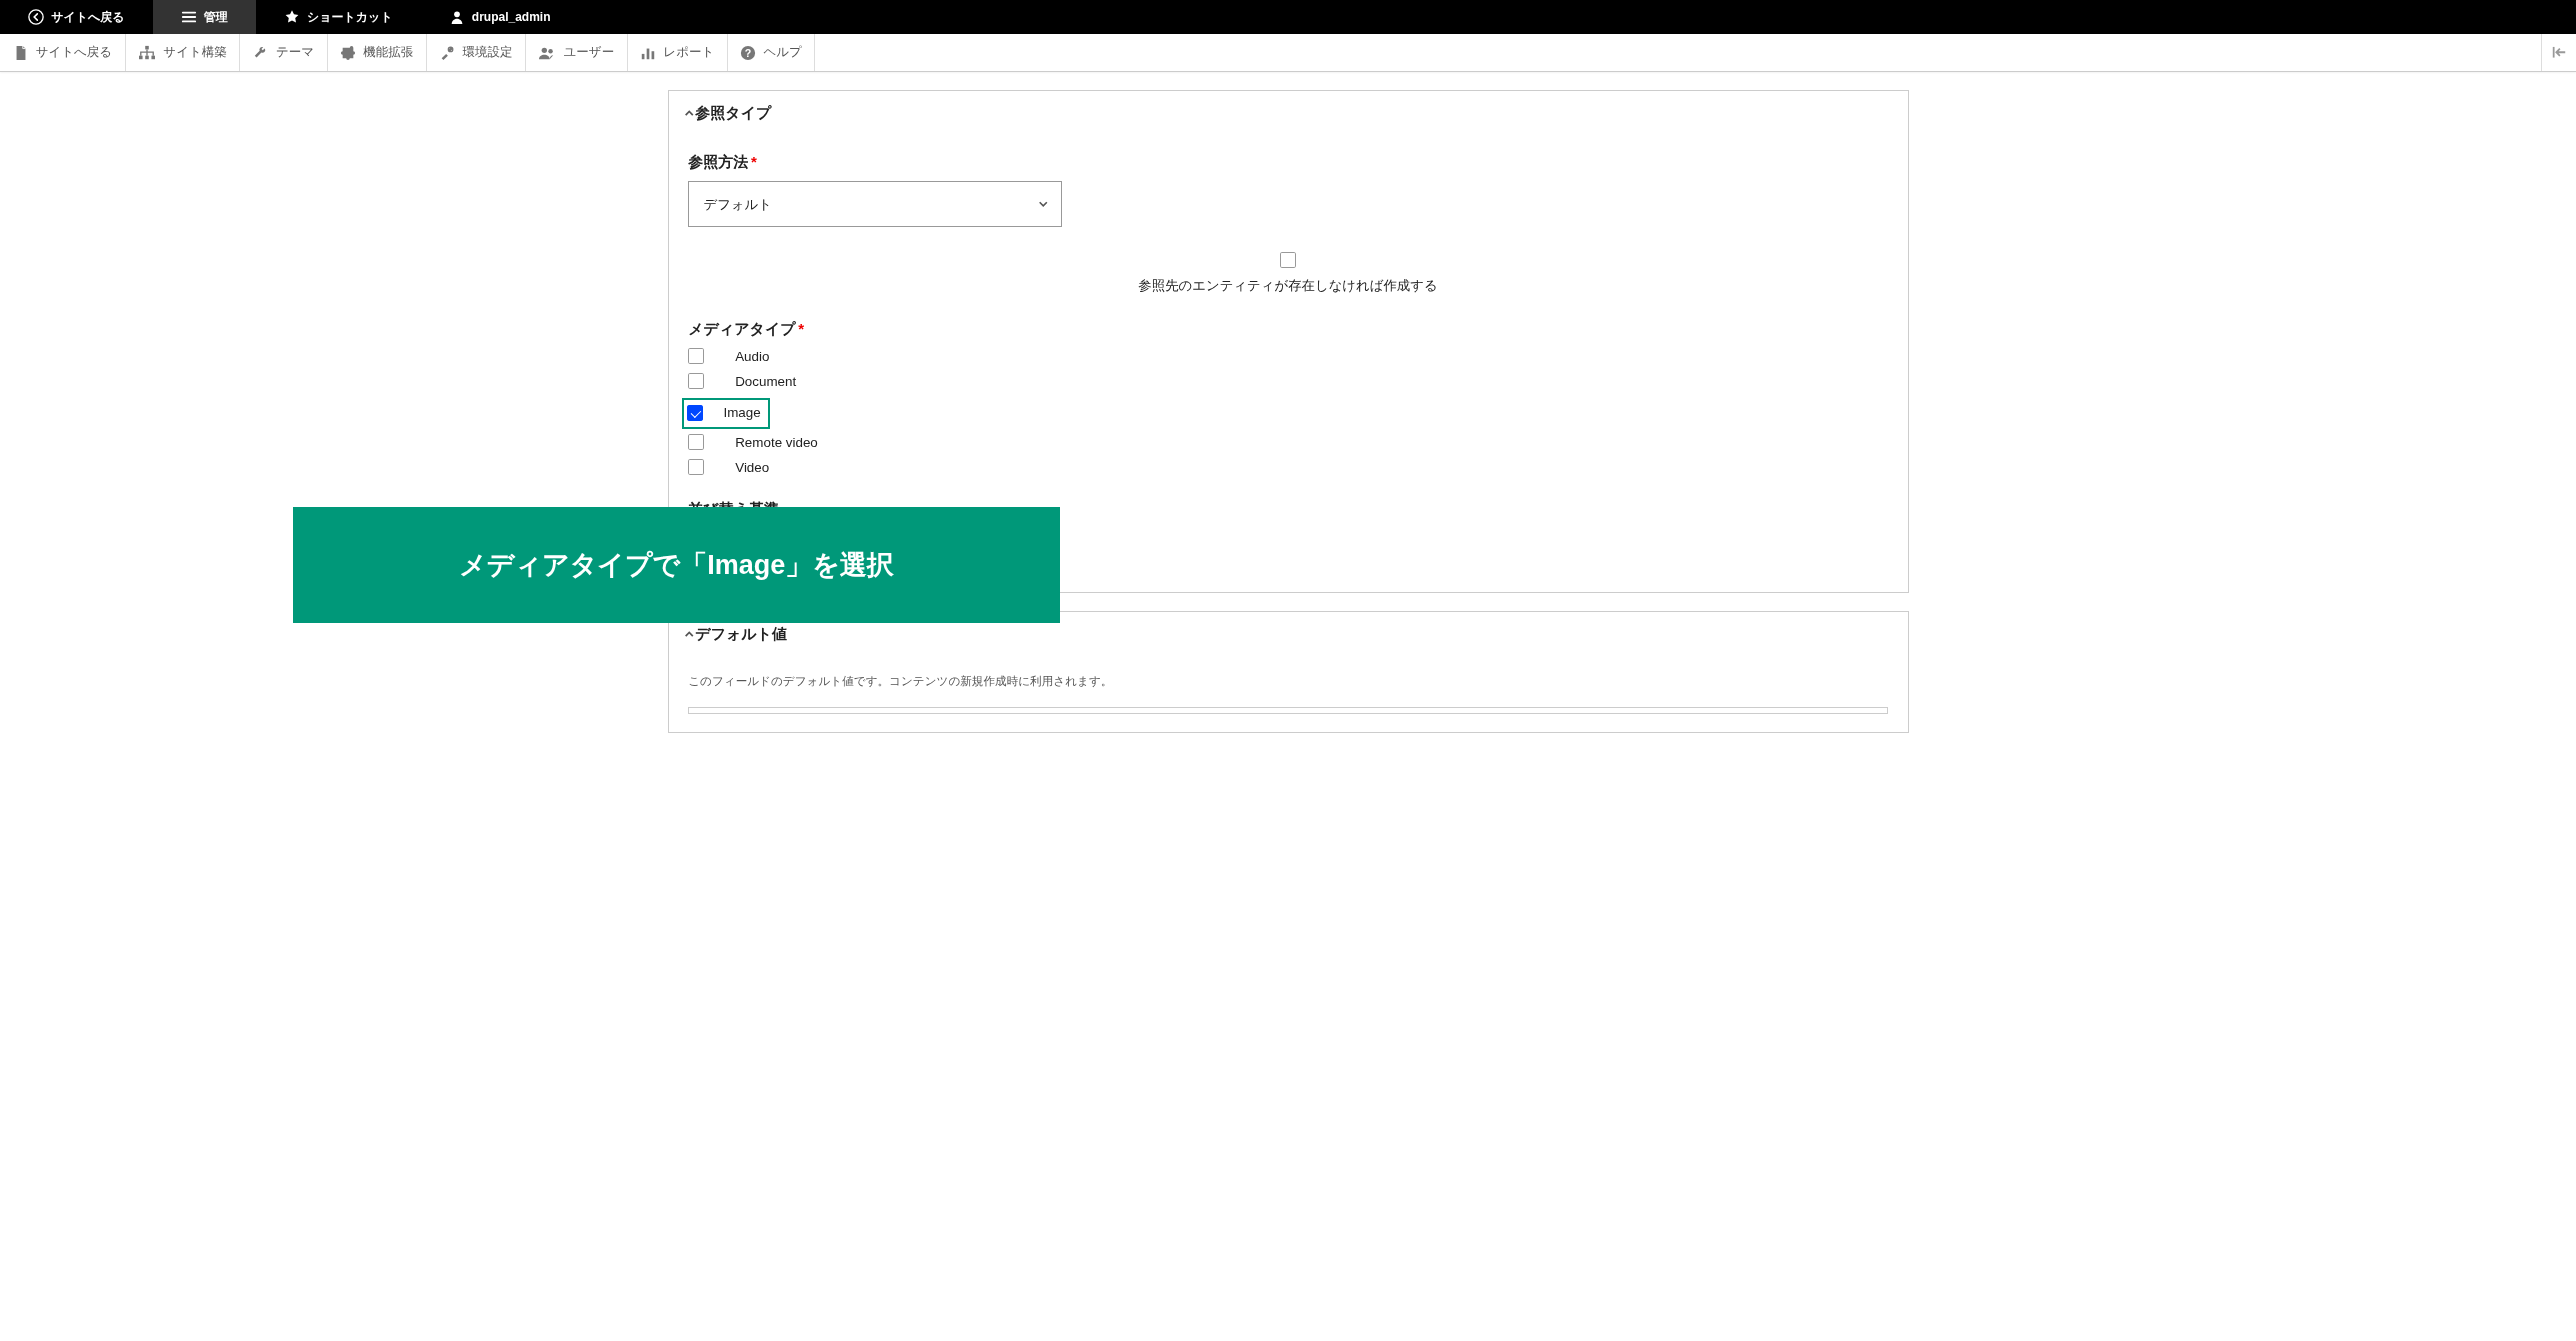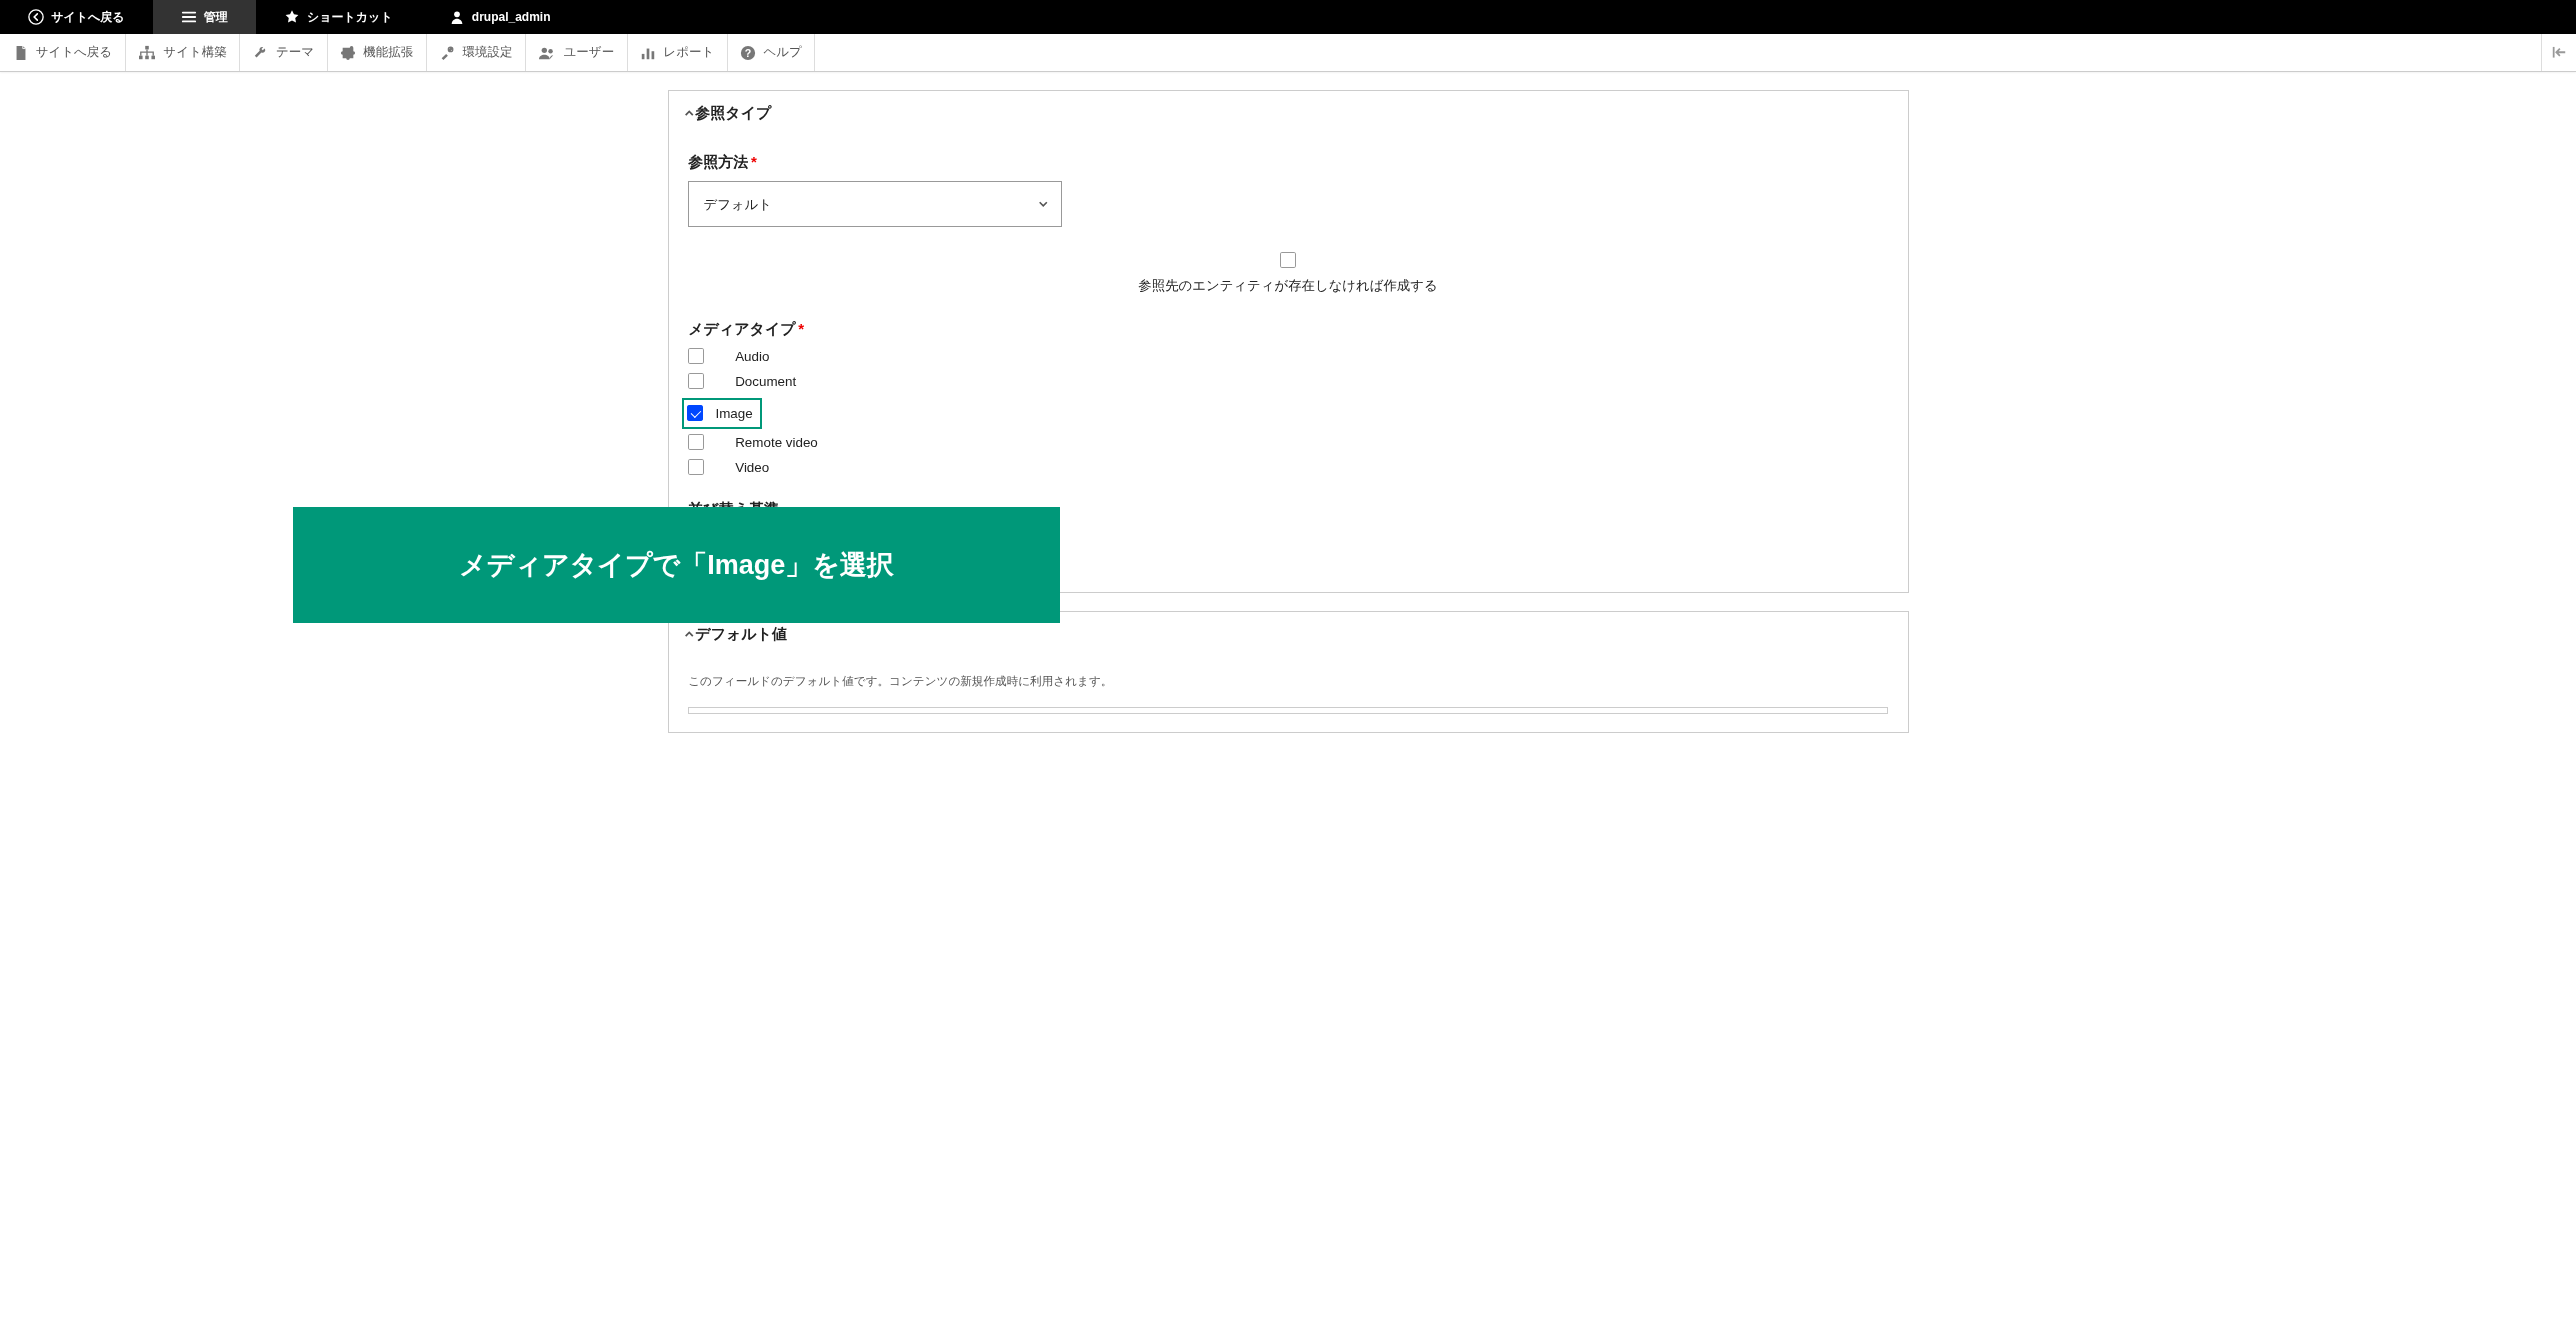--- a/index.html
+++ b/index.html
@@ -205,22 +205,21 @@
     .checkbox-label {
       font-size: 13.4px;
       color: #222;
       cursor: pointer;
     }
     
     .highlight-box {
       border: 2.7px solid #009879;
       padding: 5.4px 7.2px 5.4px 3.6px;
       display: inline-flex;
-      align-items: center;
-      gap: 12px;
+      gap: 20px;
       margin-left: -6.3px;
       margin-bottom: 5.4px;
     }
     
     .media-types {
       margin-bottom: 25px;
     }
     
     .media-types .checkbox-row {
       margin-bottom: 9px;

